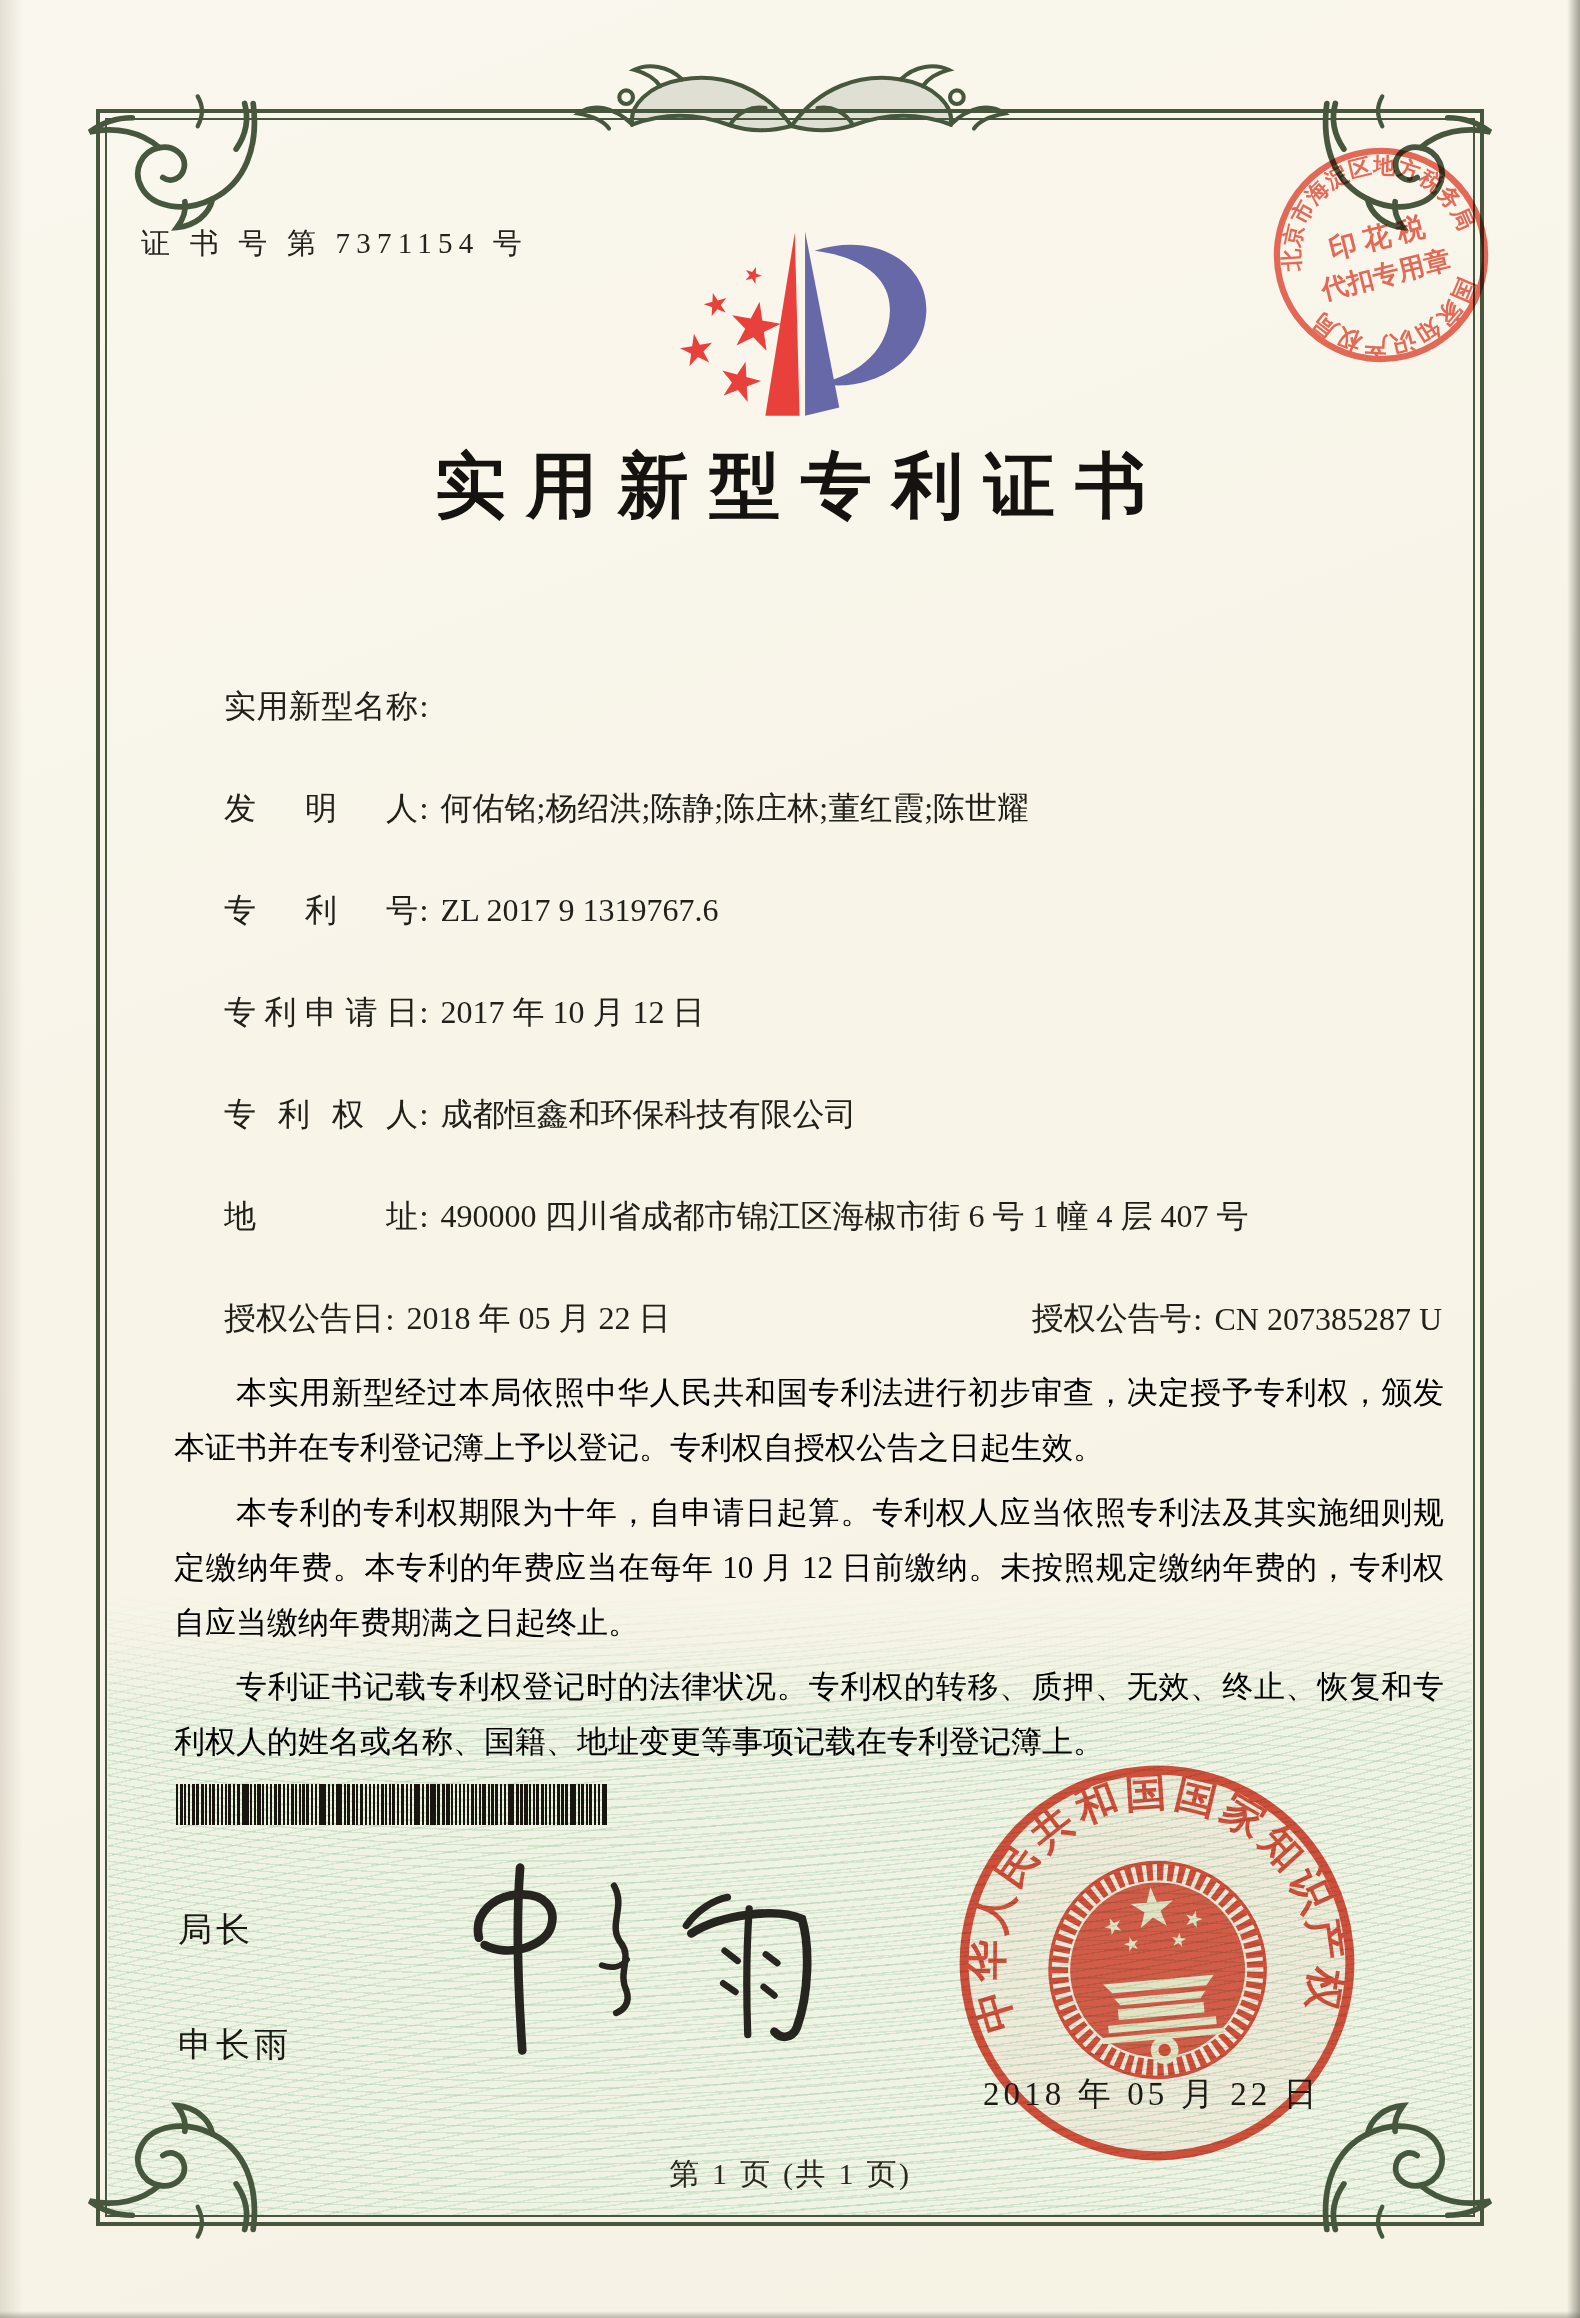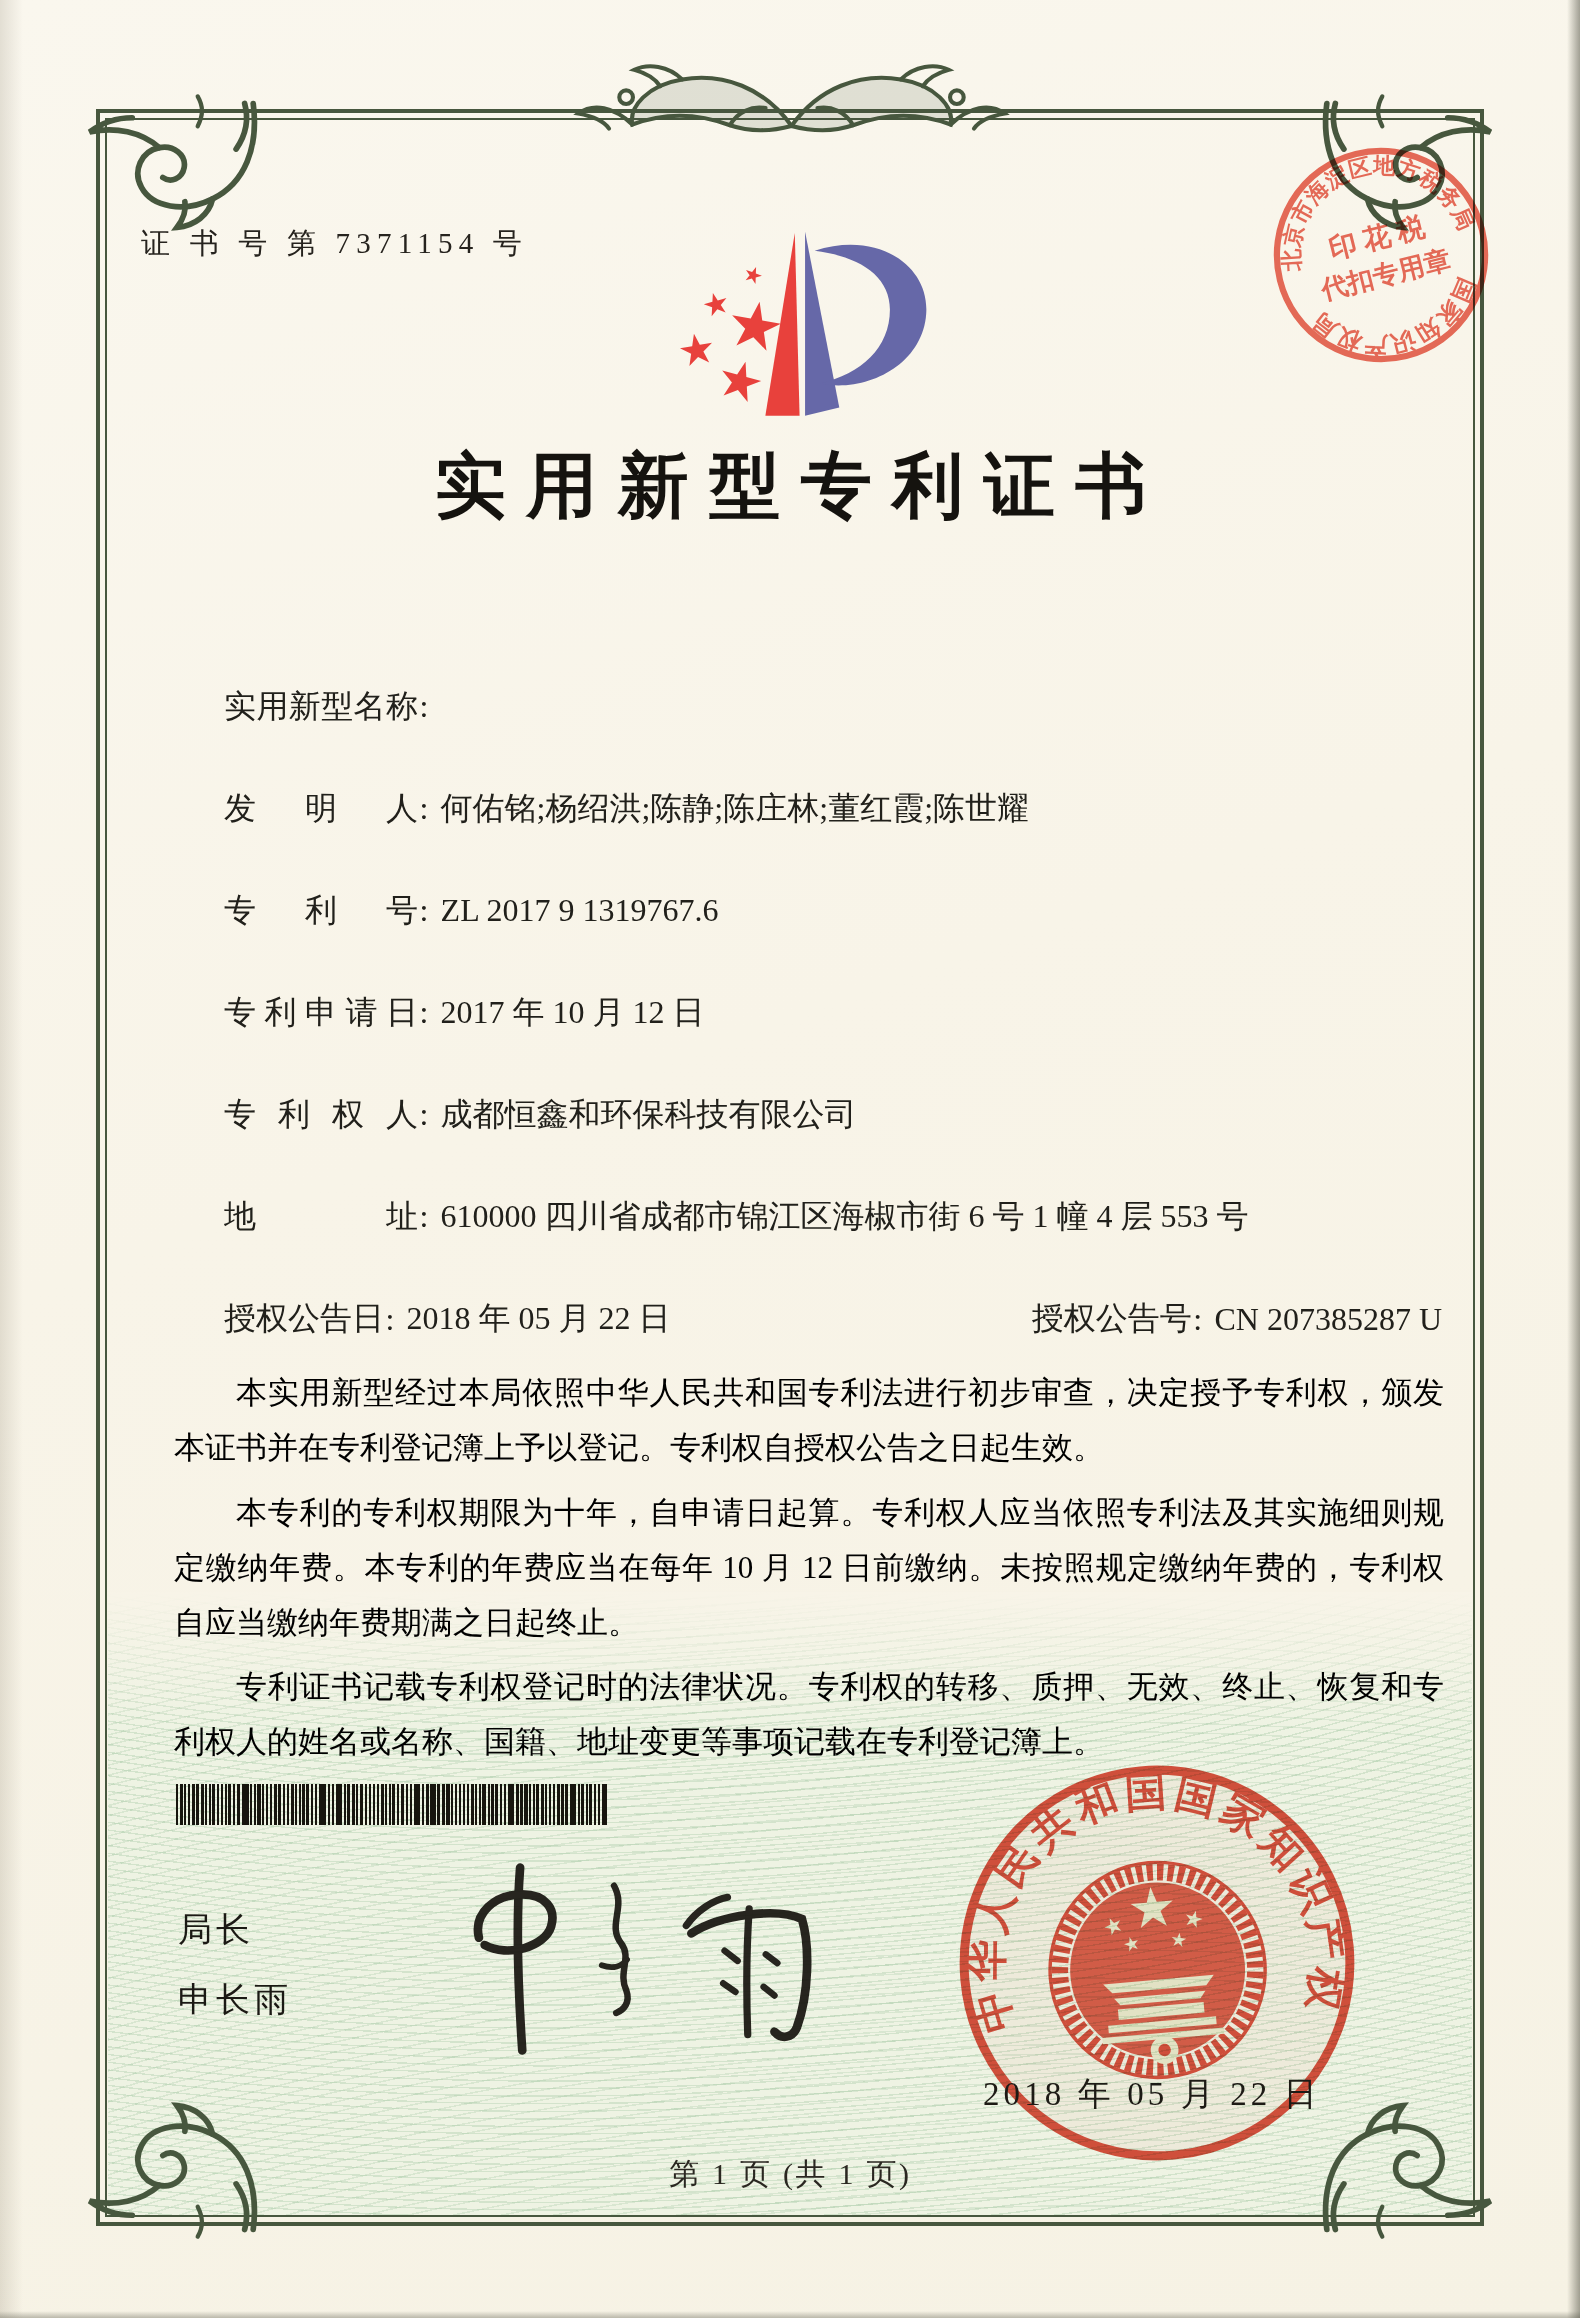--- a/index.html
+++ b/index.html
@@ -61,21 +61,21 @@
   .paras p{margin:0 0 9.6px 0;text-indent:2em;}
 
   .barcode{position:absolute;left:176px;top:1784px;width:431px;height:41px;z-index:5;
     background-image:
       repeating-linear-gradient(90deg,#17150e 0 2.1px,rgba(0,0,0,0) 2.1px 4.1px),
       repeating-linear-gradient(90deg,#17150e 0 1.4px,rgba(0,0,0,0) 1.4px 9px),
       repeating-linear-gradient(90deg,rgba(0,0,0,0) 0 4.8px,#17150e 4.8px 6.8px,rgba(0,0,0,0) 6.8px 15.7px);}
 
   .director{position:absolute;left:178px;top:1907px;font-size:34px;letter-spacing:4.1px;
     color:#1b1914;z-index:5;}
-  .director .name{margin-top:24px;font-family:Liberation Mono, monospace;}
+  .director .name{margin-top:69px;font-family:Liberation Mono, monospace;}
 
   .signature{position:absolute;left:437px;top:1845px;width:383px;height:226px;z-index:6;}
 
   .seal-official{position:absolute;left:935px;top:1741px;width:444px;height:444px;z-index:7;
     transform:rotate(-5deg);mix-blend-mode:multiply;opacity:.95;}
   .seal-date{position:absolute;left:983px;top:2072px;width:383px;font-size:33px;
     letter-spacing:4.1px;color:#1d1a15;z-index:8;white-space:pre;}
 
   .seal-tax{position:absolute;left:1263px;top:137px;width:236px;height:236px;z-index:6;
     transform:rotate(-14deg);mix-blend-mode:multiply;opacity:.92;}
@@ -189,21 +189,21 @@
   <div class="field-row">
     <span class="f-label">专利号</span><span class="f-colon">:</span><span class="f-value">ZL 2017 9 1319767.6</span>
   </div>
   <div class="field-row">
     <span class="f-label">专利申请日</span><span class="f-colon">:</span><span class="f-value">2017 年 10 月 12 日</span>
   </div>
   <div class="field-row">
     <span class="f-label">专利权人</span><span class="f-colon">:</span><span class="f-value">成都恒鑫和环保科技有限公司</span>
   </div>
   <div class="field-row">
-    <span class="f-label">地址</span><span class="f-colon">:</span><span class="f-value">610000 四川省成都市锦江区海椒市街 6 号 1 幢 4 层 553 号</span>
+    <span class="f-label">地址</span><span class="f-colon">:</span><span class="f-value">490000 四川省成都市锦江区海椒市街 6 号 1 幢 4 层 407 号</span>
   </div>
   <div class="field-row grant-row">
     <span class="grant-group">
       <span class="f-label compact">授权公告日</span><span class="f-colon">:</span><span class="f-value">2018 年 05 月 22 日</span>
     </span>
     <span class="grant-group">
       <span class="f-label compact">授权公告号</span><span class="f-colon">:</span><span class="f-value">CN 207385287 U</span>
     </span>
   </div>
 </div>

